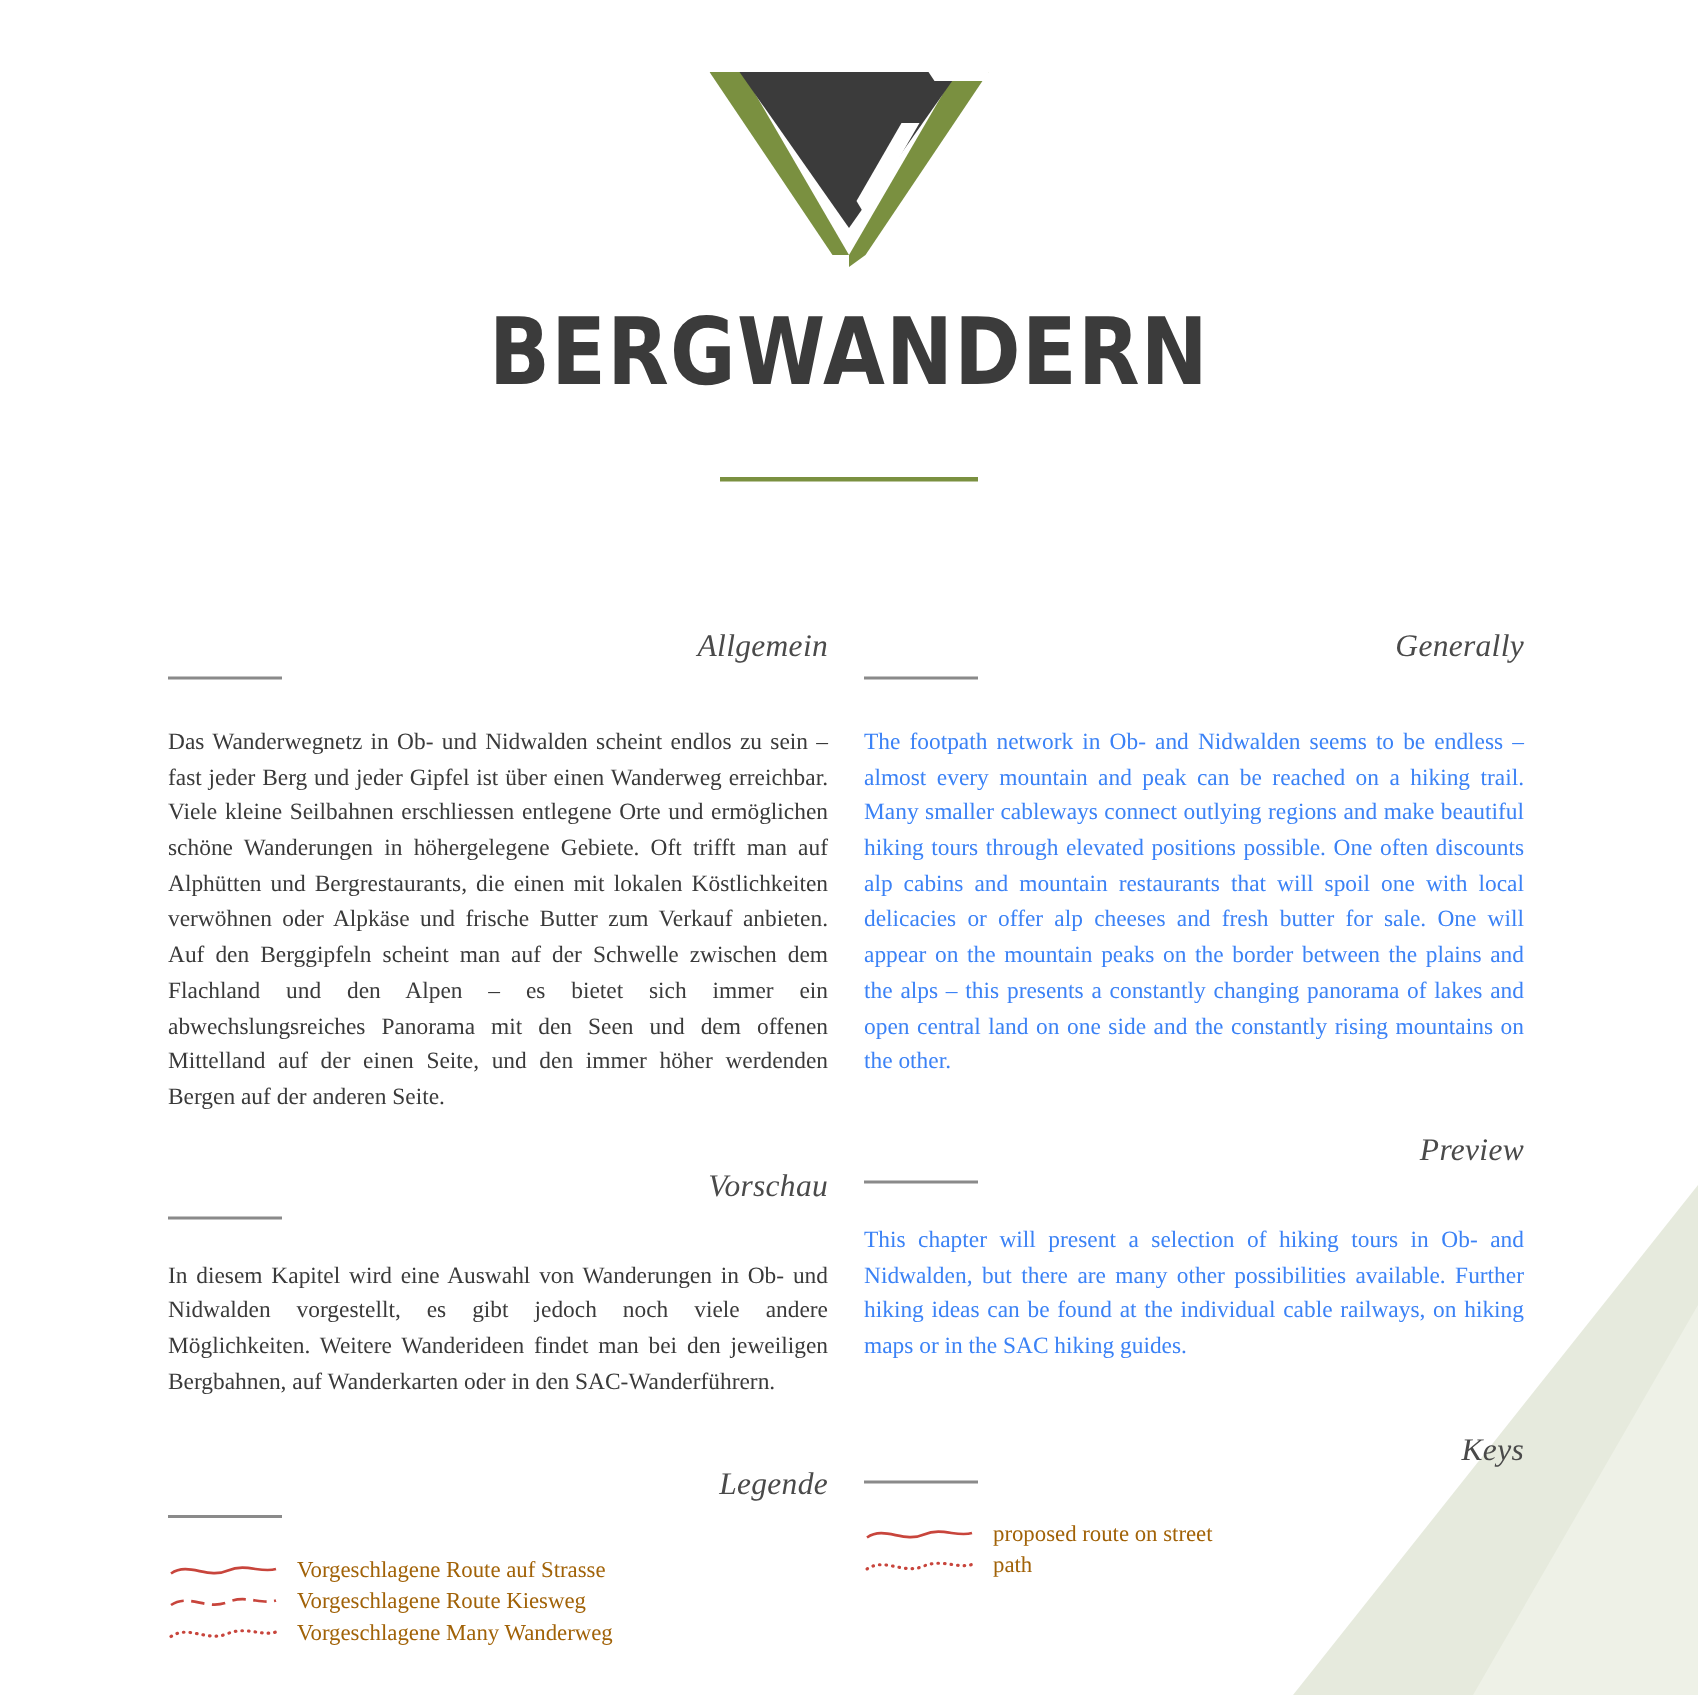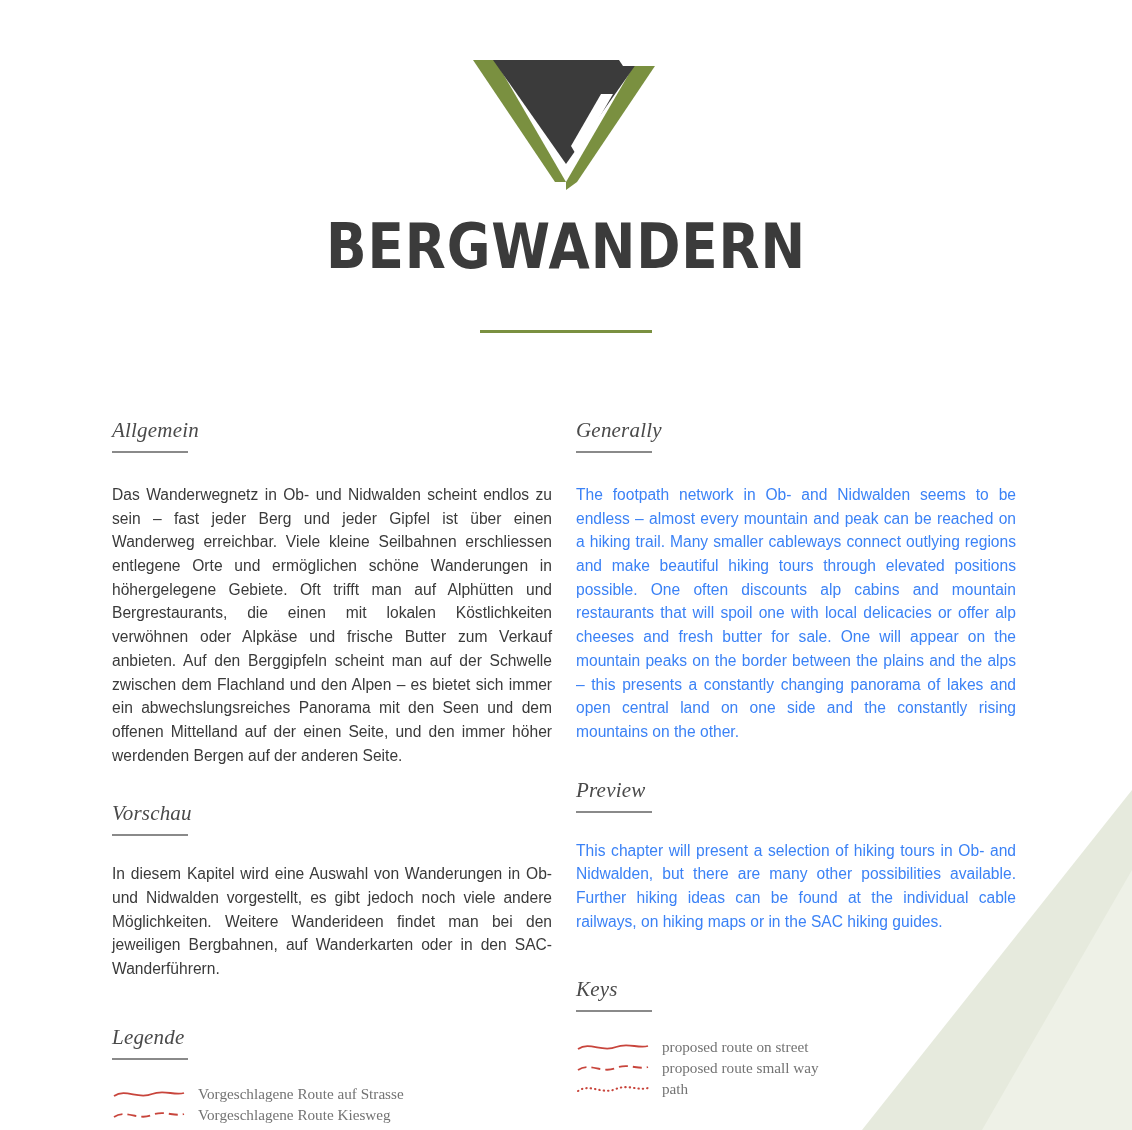--- a/index.html
+++ b/index.html
@@ -30,21 +30,21 @@
 
   .page {
     position: relative;
     width: 1132px;
     height: 1130px;
     box-sizing: border-box;
   }
 
   
   .header {
-    padding-top: 60px;
+    padding-top: 48px;
     text-align: center;
   }
   .logo {
     width: 186px;
     height: 130px;
     margin: 0 auto;
     position: relative;
   }
   .logo svg { display: block; }
 
@@ -81,30 +81,31 @@
 
   .section { margin-bottom: 34px; }
 
   .section-heading {
     font-family: "Liberation Serif", serif;
     font-style: italic;
     font-size: 21px;
     color: #4a4a4a;
     margin: 0 0 8px 0;
     letter-spacing: 0.2px;
+    text-align: right;
   }
   .heading-rule {
     width: 76px;
     height: 2px;
     background: #8a8a8a;
     margin-bottom: 26px;
   }
 
   .body-text {
-    font-family: Liberation Sans, sans-serif;
+    font-family: Liberation Serif, serif;
     font-size: 15.6px;
     line-height: 1.52;
     text-align: justify;
     color: #3a3a3a;
     margin: 0;
   }
   .body-text.muted { color: #3b82f6; }
 
   
   .section.general .heading-rule { margin-bottom: 30px; }
@@ -126,21 +127,21 @@
   .legend-swatch {
     width: 74px;
     flex: 0 0 74px;
     height: 16px;
     margin-right: 12px;
   }
   .legend-swatch svg { display: block; }
   .legend-label {
     font-family: "Liberation Serif", serif;
     font-size: 15.2px;
-    color: #737373;
+    color: #a16207;
     white-space: nowrap;
   }
 </style>
 </head>
 <body>
 
 <div class="page">
 
   <div class="corner-wedge">
     <svg width="270" height="380" viewBox="0 0 270 380">
@@ -240,28 +241,20 @@
             <span class="legend-swatch">
               <svg width="74" height="16" viewBox="0 0 74 16">
                 <path d="M2,10 C14,2 26,14 40,8 C52,3 62,10 72,7" fill="none" stroke="#c8453c" stroke-width="1.8"></path>
               </svg>
             </span>
             <span class="legend-label">proposed route on street</span>
           </li>
           <li class="legend-row">
             <span class="legend-swatch">
               <svg width="74" height="16" viewBox="0 0 74 16">
-                <path d="M2,10 C14,2 26,14 40,8 C52,3 62,10 72,7" fill="none" stroke="#c8453c" stroke-width="1.8" stroke-dasharray="9 5"></path>
-              </svg>
-            </span>
-            <span class="legend-label">proposed route small way</span>
-          </li>
-          <li class="legend-row">
-            <span class="legend-swatch">
-              <svg width="74" height="16" viewBox="0 0 74 16">
                 <path d="M2,10 C14,2 26,14 40,8 C52,3 62,10 72,7" fill="none" stroke="#c8453c" stroke-width="2.1" stroke-linecap="round" stroke-dasharray="0.4 4"></path>
               </svg>
             </span>
             <span class="legend-label">path</span>
           </li>
         </ul>
       </div>
 
     </div>
 

